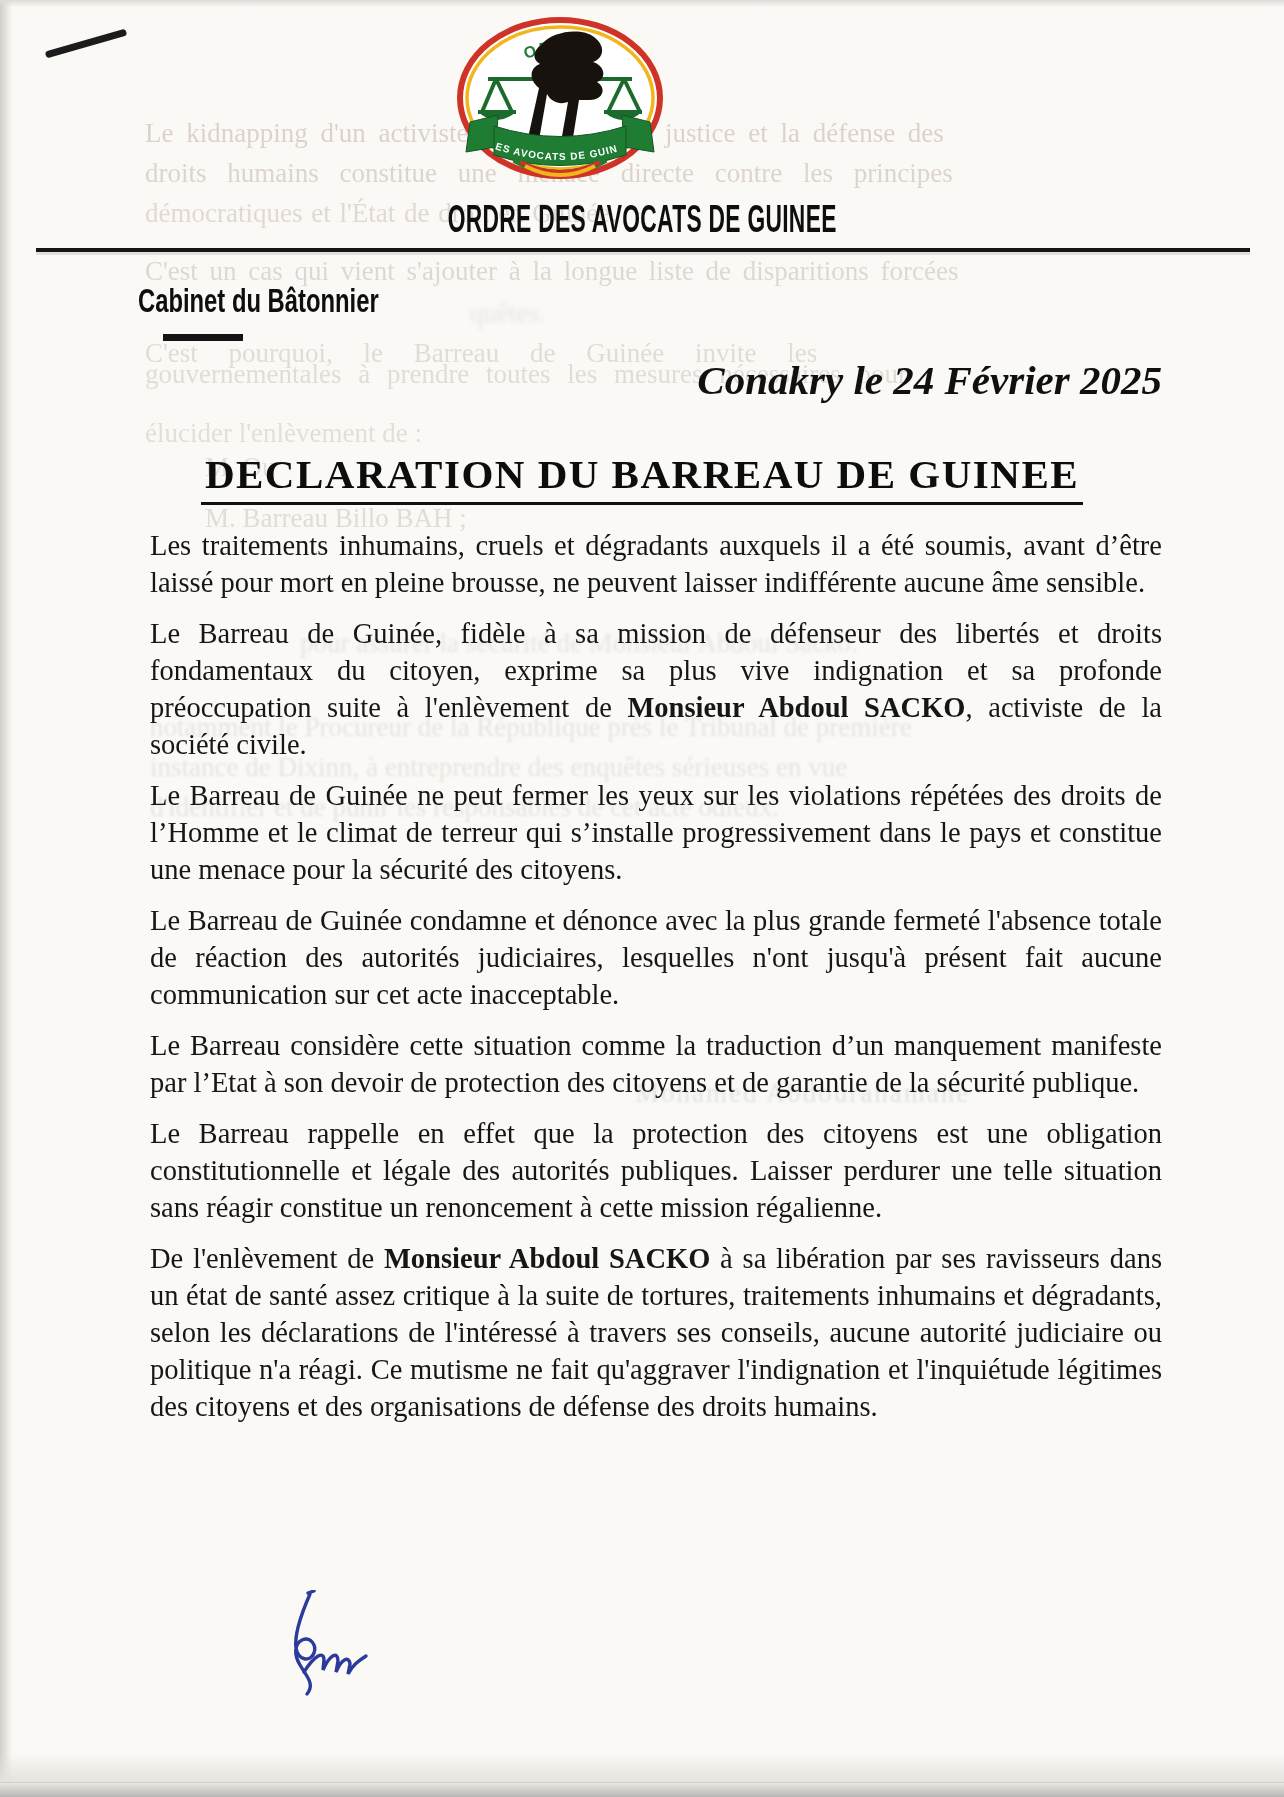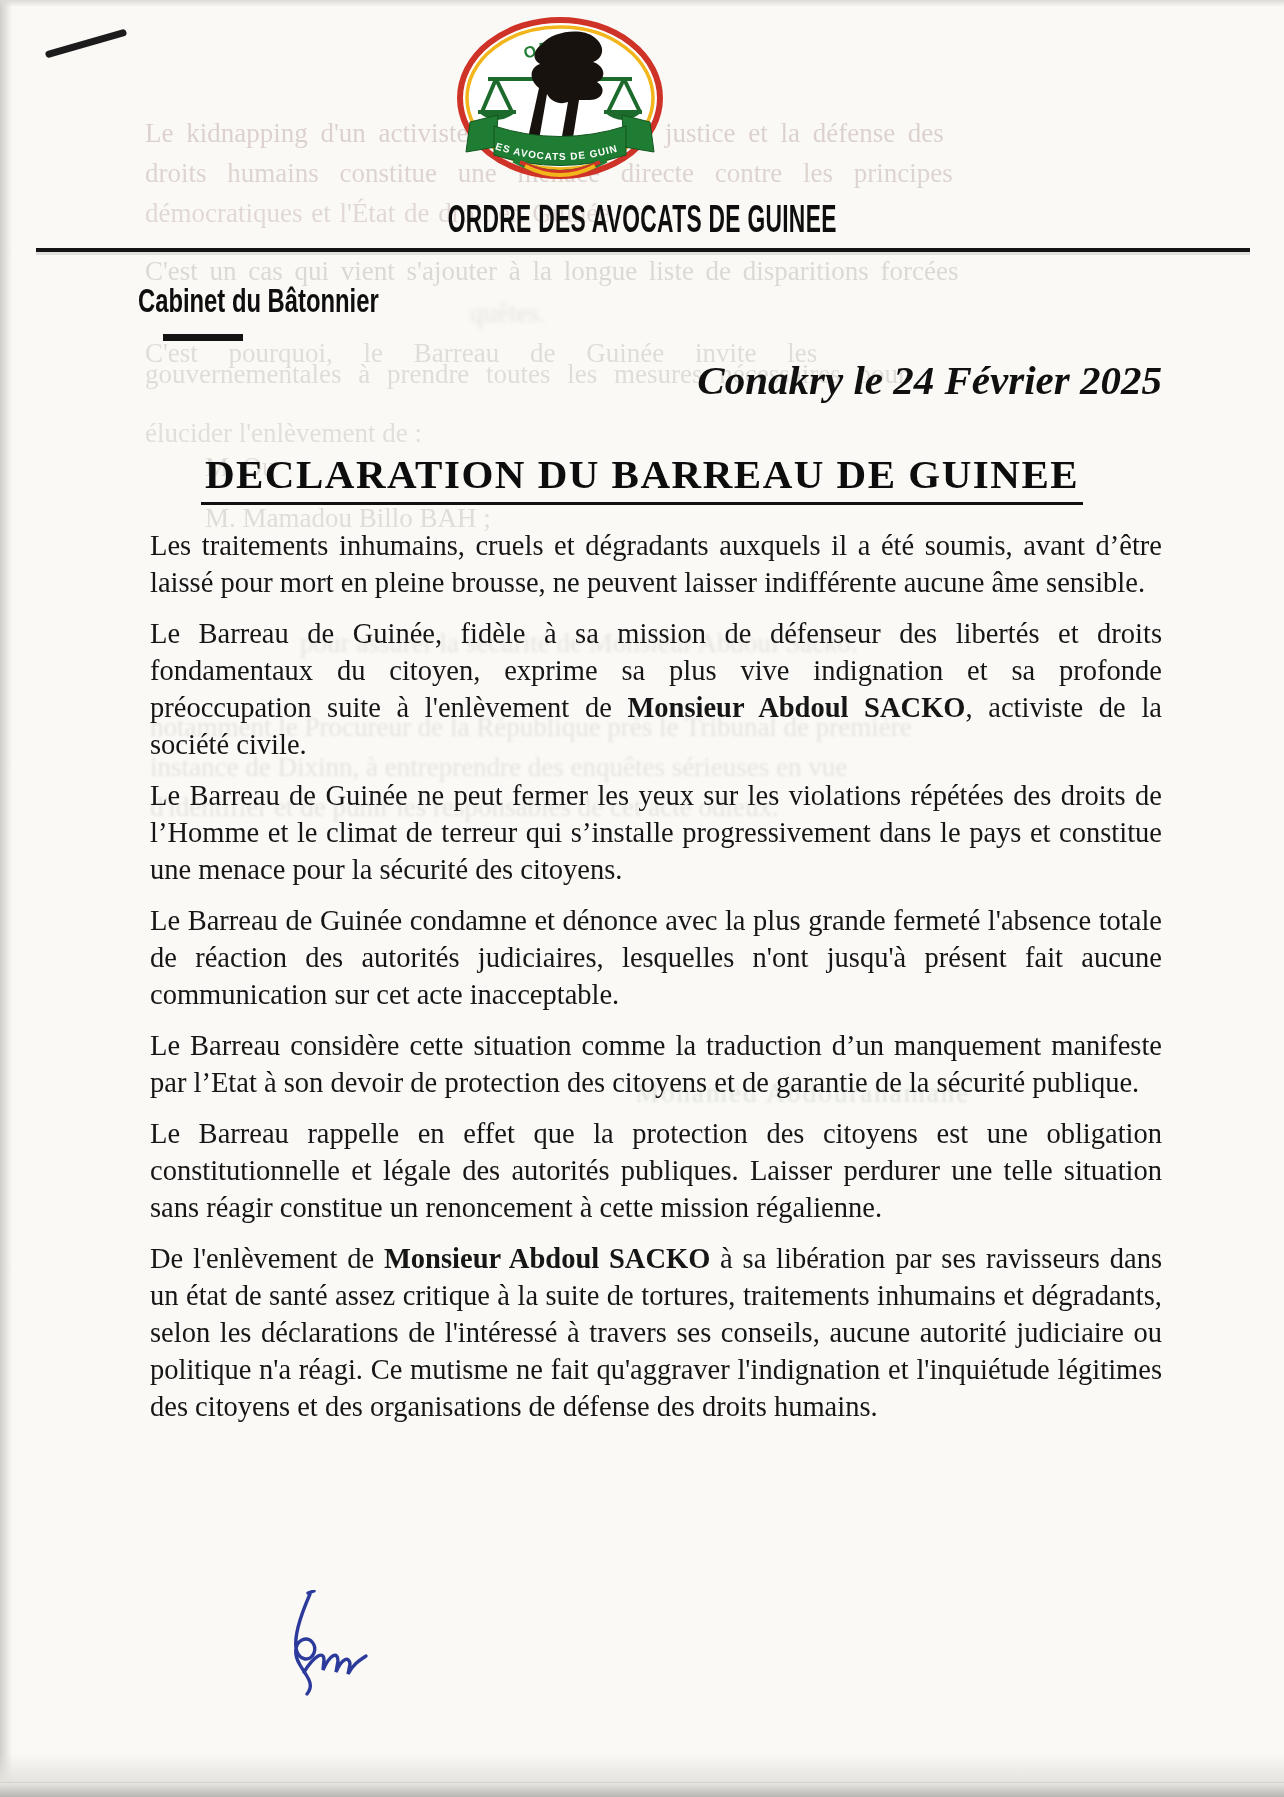--- a/index.html
+++ b/index.html
@@ -55,21 +55,21 @@
   <div class="ghost-layer">
       <div class="ghost-line" style="left: 145px; top: 118px; word-spacing: 6px; color: rgb(180, 155, 150); opacity: 0.42;">Le kidnapping d'un activiste engagé pour la justice et la défense des</div>
       <div class="ghost-line" style="left: 145px; top: 158px; word-spacing: 14px; color: rgb(180, 155, 150); opacity: 0.4;">droits humains constitue une menace directe contre les principes</div>
       <div class="ghost-line" style="left: 145px; top: 198px; word-spacing: 2px; color: rgb(180, 155, 150); opacity: 0.34;">démocratiques et l'État de droit en Guinée.</div>
       <div class="ghost-line" style="left: 145px; top: 256px; word-spacing: 5px; opacity: 0.34;">C'est un cas qui vient s'ajouter à la longue liste de disparitions forcées</div>
       <div class="ghost-line" style="left: 470px; top: 298px; opacity: 0.22; filter: blur(2px);">quêtes.</div>
       <div class="ghost-line" style="left: 145px; top: 338px; word-spacing: 24px; opacity: 0.3;">C'est pourquoi, le Barreau de Guinée invite les</div>
       <div class="ghost-line" style="left: 145px; top: 359px; word-spacing: 10px; opacity: 0.3;">gouvernementales à prendre toutes les mesures nécessaires pour</div>
       <div class="ghost-line" style="left: 145px; top: 418px; opacity: 0.28;">élucider l'enlèvement de :</div>
       <div class="ghost-line" style="left: 205px; top: 452px; opacity: 0.28;">M. Ou</div>
-      <div class="ghost-line" style="left: 205px; top: 503px; opacity: 0.3;">M. Mamadou Billo BAH ;</div>
+      <div class="ghost-line" style="left: 205px; top: 503px; opacity: 0.3;">M. Barreau Billo BAH ;</div>
       <div class="ghost-line" style="left: 300px; top: 628px; opacity: 0.22; filter: blur(1.5px);">pour assurer la sécurité de Monsieur Abdoul Sacko.</div>
       <div class="ghost-line" style="left: 150px; top: 712px; opacity: 0.22; filter: blur(1px);">notamment le Procureur de la République près le Tribunal de première</div>
       <div class="ghost-line" style="left: 150px; top: 752px; opacity: 0.22; filter: blur(1px);">instance de Dixinn, à entreprendre des enquêtes sérieuses en vue</div>
       <div class="ghost-line" style="left: 150px; top: 792px; opacity: 0.22; filter: blur(1px);">d'identifier et de punir les responsables de cet acte odieux.</div>
       <div class="ghost-line" style="left: 635px; top: 1078px; letter-spacing: 2px; color: rgb(154, 160, 149); opacity: 0.25; filter: blur(1px);">Mohamed Abdourahamane</div>
     </div>
 
   <div class="pen-mark"></div>
   <div class="edge-left"></div>
   <div class="edge-top"></div>

